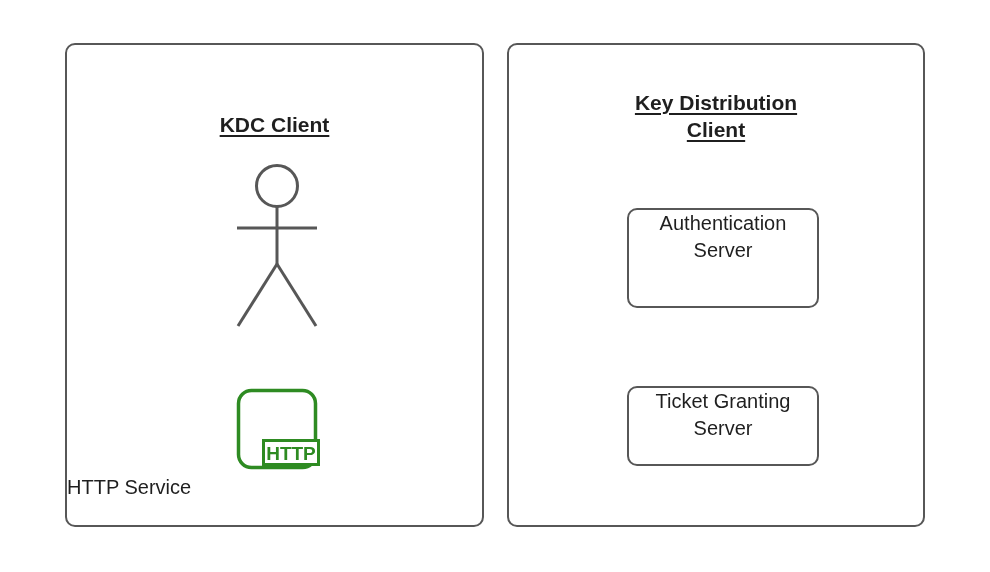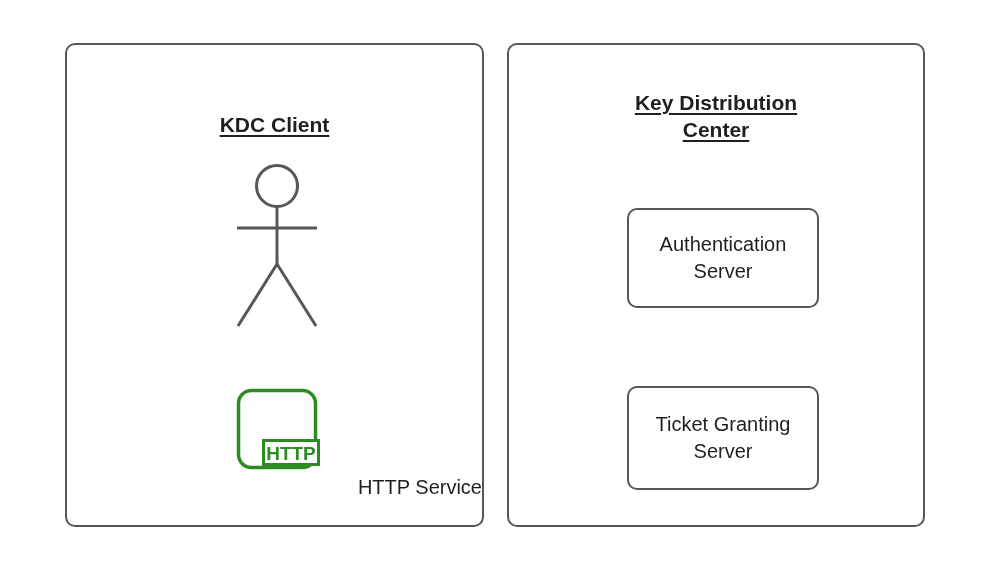--- a/index.html
+++ b/index.html
@@ -42,37 +42,37 @@
   .panel.left .panel-title{top:66px;}
   .panel.right .panel-title{top:44px;margin:0 auto;width:220px;}
   .actor-svg{position:absolute;left:160px;top:115px;}
   .actor-label{
     position:absolute;left:0;right:0;top:280px;
     text-align:center;font-size:20px;line-height:24px;
   }
   .http-svg{position:absolute;left:168px;top:342px;}
   .service-label{
     position:absolute;left:0;right:0;top:430px;
-    text-align:right;font-size:20px;line-height:24px;
+    text-align:left;font-size:20px;line-height:24px;
   }
   .node-box{
     position:absolute;
     left:118px;
     width:192px;
     border:2.5px solid var(--outline);
     border-radius:10px;
     background:var(--bg);
     box-sizing:border-box;
-    display:flex;align-items:center;justify-content:center;
+    display:flex;justify-content:center;
     text-align:center;
     font-size:20px;line-height:27px;
     padding:0 14px;
   }
   .node-box.auth{top:163px;height:100px;}
-  .node-box.tgs{top:341px;height:104px;}
+  .node-box.tgs{top:341px;height:80px;}
   .http-badge-text{
     font-family:"Liberation Sans",sans-serif;
     font-size:19px;
     font-weight:bold;
     fill:var(--green);
   }
 </style>
 </head>
 <body>
 
@@ -93,21 +93,21 @@
     <svg class="http-svg" width="88" height="84" viewBox="0 0 88 84">
       <rect x="3.5" y="3.5" width="77" height="77" rx="13" ry="13" fill="none" stroke="#2e8b22" stroke-width="3.5"></rect>
       <rect x="28.5" y="53.5" width="55" height="24" fill="#ffffff" stroke="#2e8b22" stroke-width="3"></rect>
       <text class="http-badge-text" x="56" y="72.5" text-anchor="middle">HTTP</text>
     </svg>
 
     <div class="service-label">HTTP Service</div>
   </div>
 
   <div class="panel right">
-    <div class="panel-title">Key Distribution Center</div>
+    <div class="panel-title">Key Distribution Client</div>
 
     <div class="node-box auth">
       <span>Authentication Server</span>
     </div>
 
     <div class="node-box tgs">
       <span>Ticket Granting Server</span>
     </div>
   </div>
 

